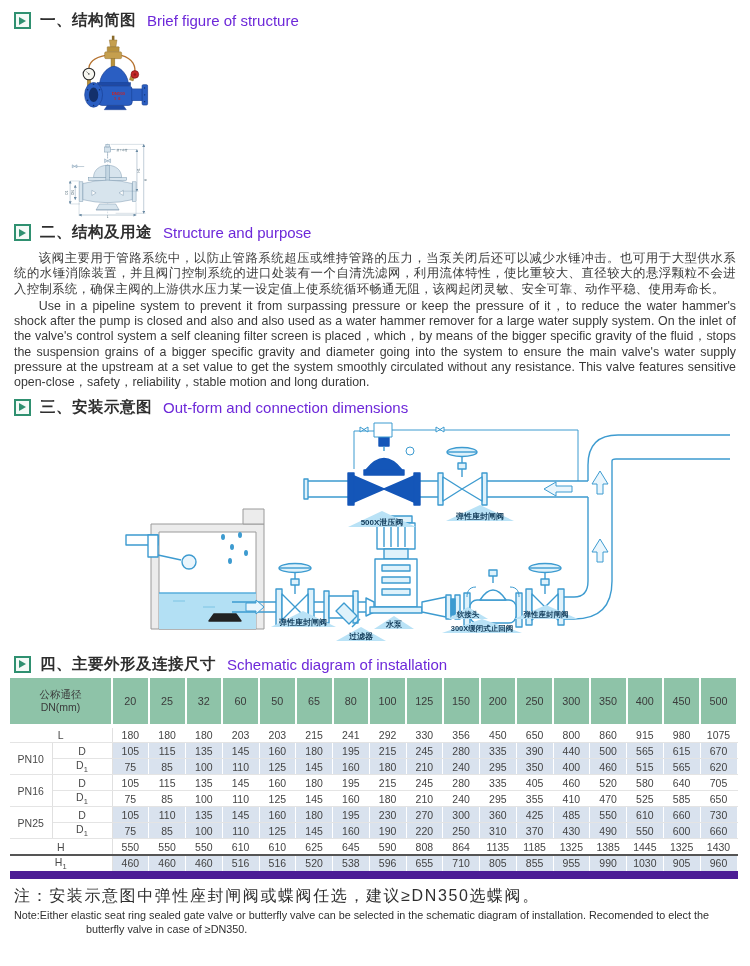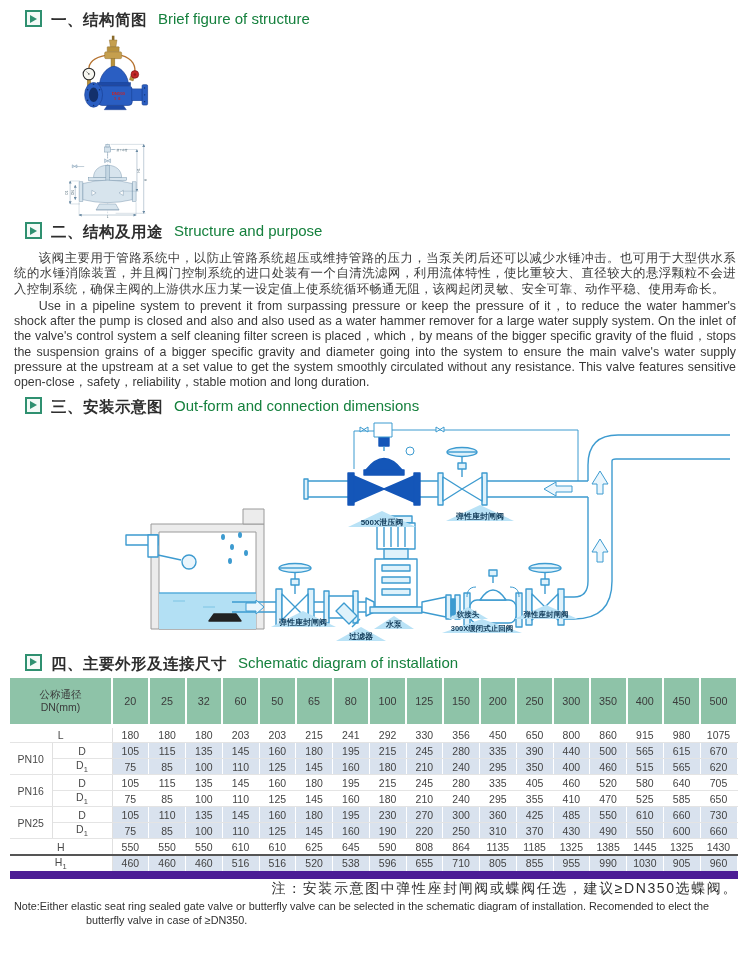--- a/index.html
+++ b/index.html
@@ -1,43 +1,43 @@
 <!DOCTYPE html>
 <html><head>
 <meta charset="utf-8">
 <style>
   html,body{margin:0;padding:0;}
   body{width:750px;height:966px;background:#fff;font-family:"Liberation Sans","DejaVu Sans",sans-serif;color:#333;overflow:hidden;}
   .page{padding:8px 12px 0 10px;}
 
-  .sec-header{display:flex;margin:2px 0 3px 15px;}
+  .sec-header{display:flex;align-items:center;margin:2px 0 3px 4px;}
   .sec-icon{width:13px;height:13px;border:2px solid #2f9070;background:#f4faf7;display:inline-flex;align-items:center;justify-content:center;margin-right:9px;flex:0 0 auto;}
   .sec-icon .tri{width:0;height:0;border-left:7px solid #2f9070;border-top:4px solid transparent;border-bottom:4px solid transparent;}
   .sec-zh{font-size:15.5px;font-weight:bold;color:#2e2e2e;letter-spacing:.5px;white-space:nowrap;}
-  .sec-en{font-size:15px;color:#15803d;margin-left:11px;white-space:nowrap;}
+  .sec-en{font-size:15px;color:#6d28d9;margin-left:11px;white-space:nowrap;}
 
   .fig-row{display:flex;justify-content:center;align-items:flex-start;gap:30px;height:184px;margin:0 0 4px 0;flex-direction:column;}
 
   .para{font-size:12.4px;line-height:15.3px;text-align:justify;color:#3a3a3a;margin:0 2px 2px 4px;}
   .para-zh{text-indent:2em;letter-spacing:.3px;margin-top:8px;}
   .para-en{text-indent:2em;margin-bottom:6px;}
 
   .diagram-wrap{display:flex;justify-content:center;margin:0 0 2px 0;}
 
   table.dims{width:100%;border-collapse:collapse;table-layout:fixed;margin-top:1px;font-size:10.5px;color:#444;border-bottom:8px solid #4c1d95;}
   table.dims th,table.dims td{text-align:center;padding:0;}
   table.dims thead th{background:#8ec3a8;height:46px;font-weight:normal;border-right:2px solid #fff;border-bottom:4px solid #fff;font-size:10.8px;color:#3b3b3b;}
   table.dims thead th.corner{font-size:10.5px;line-height:13px;}
   table.dims tbody td{height:14.8px;border-right:1px solid #fff;border-bottom:1px solid #e4e4e4;background:#fff;}
   table.dims tbody tr.blue td.val{background:#d9e2ee;}
   table.dims tbody td.grp,table.dims tbody td.lbl{background:#fff;border-right:1px solid #e0e0e0;color:#4a4a4a;}
   table.dims tbody tr.h1row td{border-top:2px solid #555;}
   sub{font-size:7.5px;}
 
-  .note-zh{font-size:14px;color:#2f2f2f;letter-spacing:1.6px;margin:1px 0 2px 4px;text-align:right;}
+  .note-zh{font-size:16px;color:#2f2f2f;letter-spacing:1.6px;margin:7px 0 2px 4px;}
   .note-en{font-size:10.8px;line-height:13.5px;color:#2f2f2f;margin-left:4px;padding-left:72px;text-indent:-72px;}
 
   svg text{font-family:"Liberation Sans","DejaVu Sans",sans-serif;}
 </style>
 </head>
 <body>
 
 <div class="page">
 
   <div class="sec-header">

